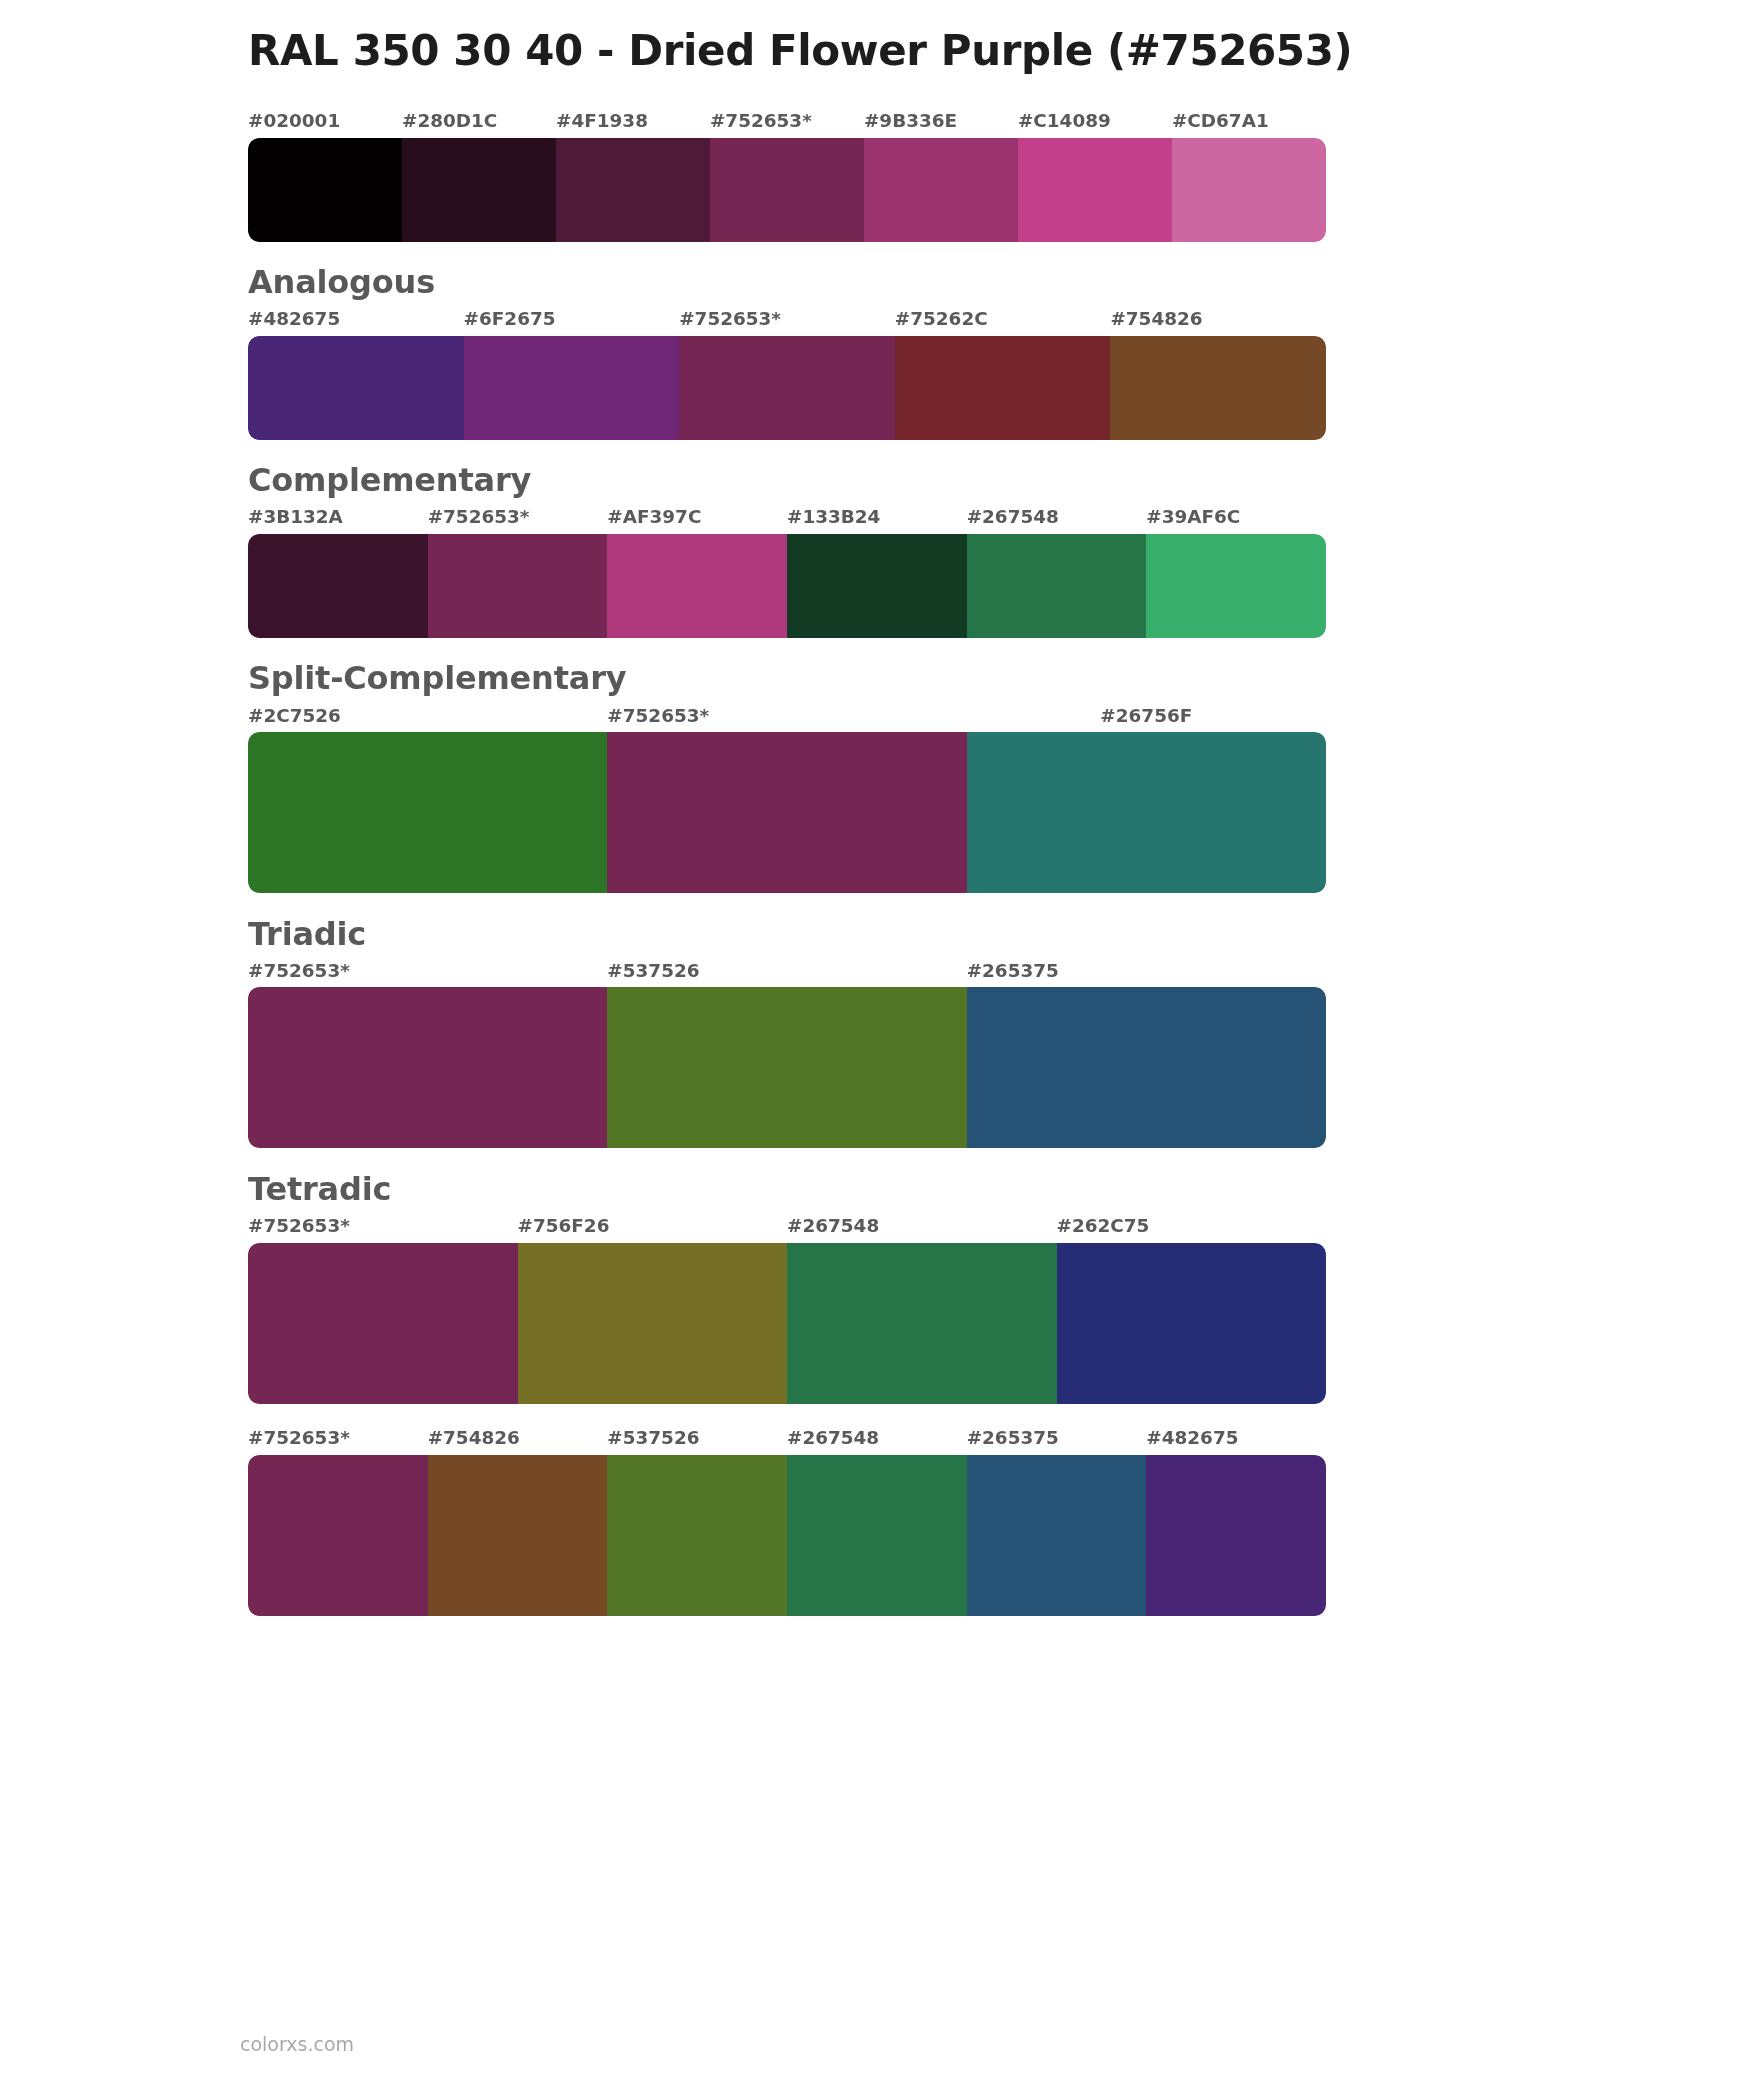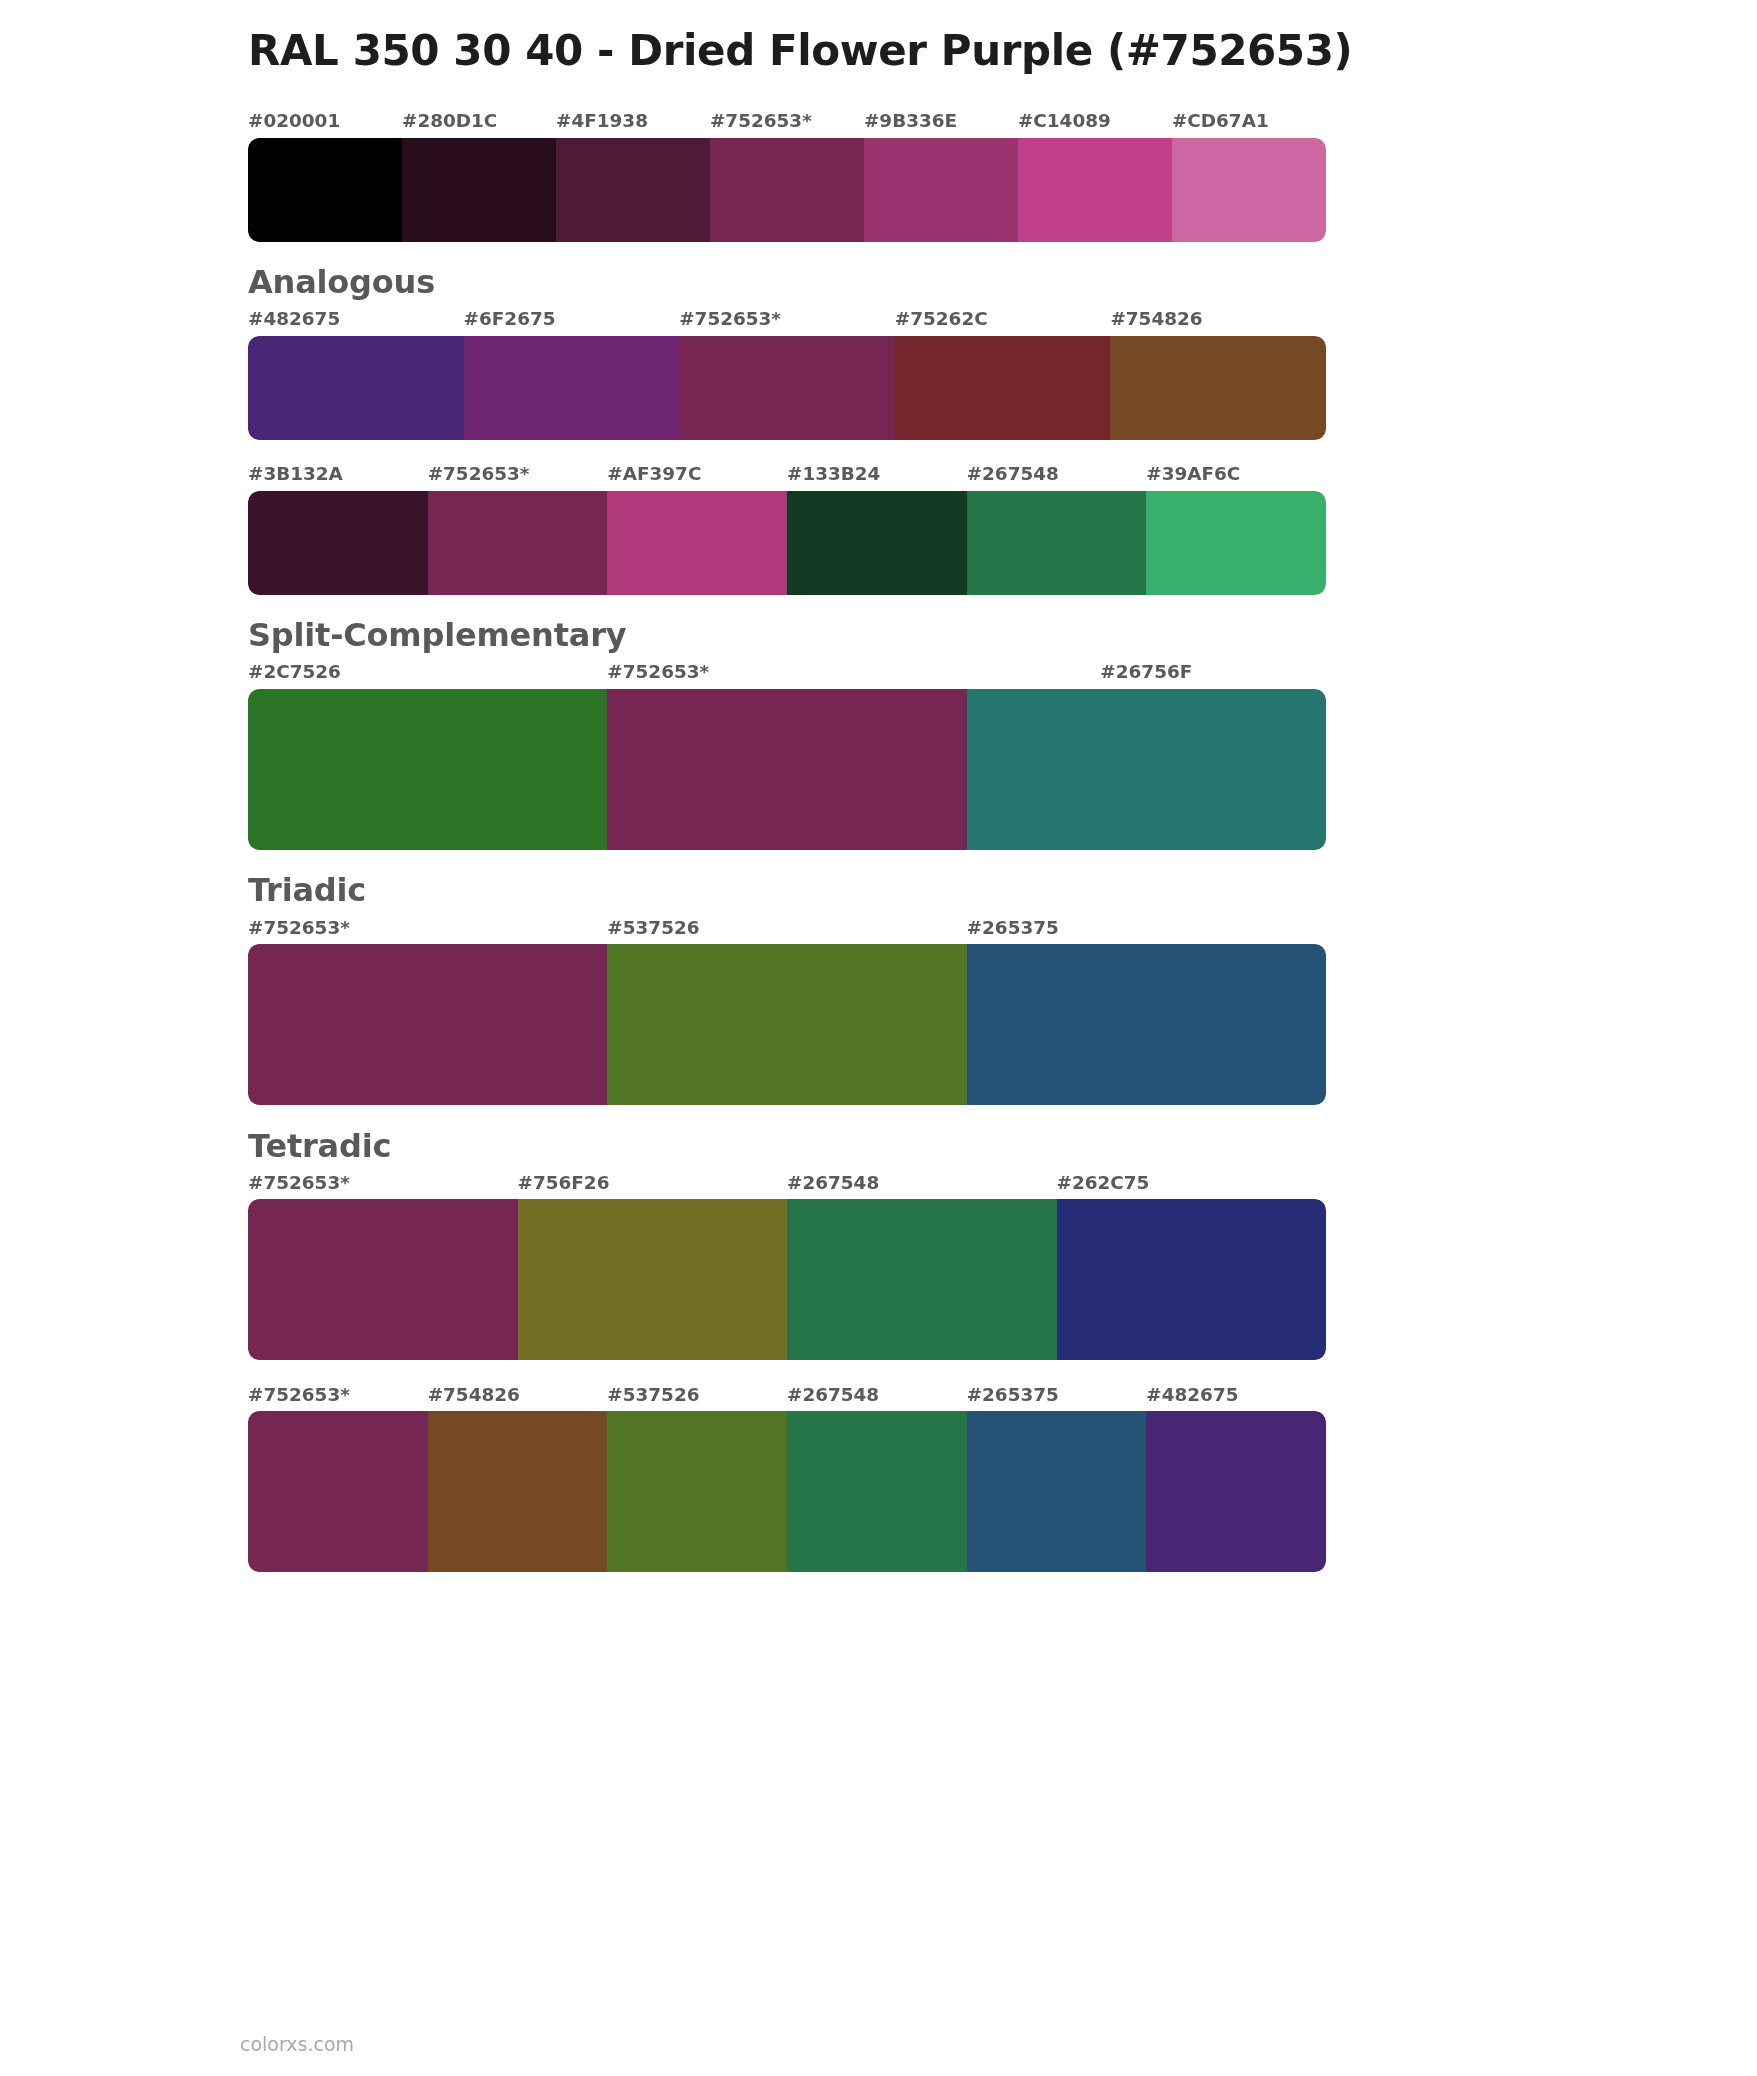--- a/index.html
+++ b/index.html
@@ -154,20 +154,21 @@
           <div class="bars">
             <div class="bar" title="#482675" style="width: 20%; height: 104px; background: rgb(72, 38, 117);"></div>
             <div class="bar" title="#6F2675" style="width: 20%; height: 104px; background: rgb(111, 38, 117);"></div>
             <div class="bar" title="#752653*" style="width: 20%; height: 104px; background: rgb(117, 38, 83);"></div>
             <div class="bar" title="#75262C" style="width: 20%; height: 104px; background: rgb(117, 38, 44);"></div>
             <div class="bar" title="#754826" style="width: 20%; height: 104px; background: rgb(117, 72, 38);"></div>
           </div>
         </div>
       </div>
       <div class="section">
+        <div class="section-title">Complementary</div>
         <div class="swatch-block">
           <div class="labels">
             <div class="label" style="width: 16.6667%;">#3B132A</div>
             <div class="label" style="width: 16.6667%;">#752653*</div>
             <div class="label" style="width: 16.6667%;">#AF397C</div>
             <div class="label" style="width: 16.6667%;">#133B24</div>
             <div class="label" style="width: 16.6667%;">#267548</div>
             <div class="label" style="width: 16.6667%;">#39AF6C</div>
           </div>
           <div class="bars">

